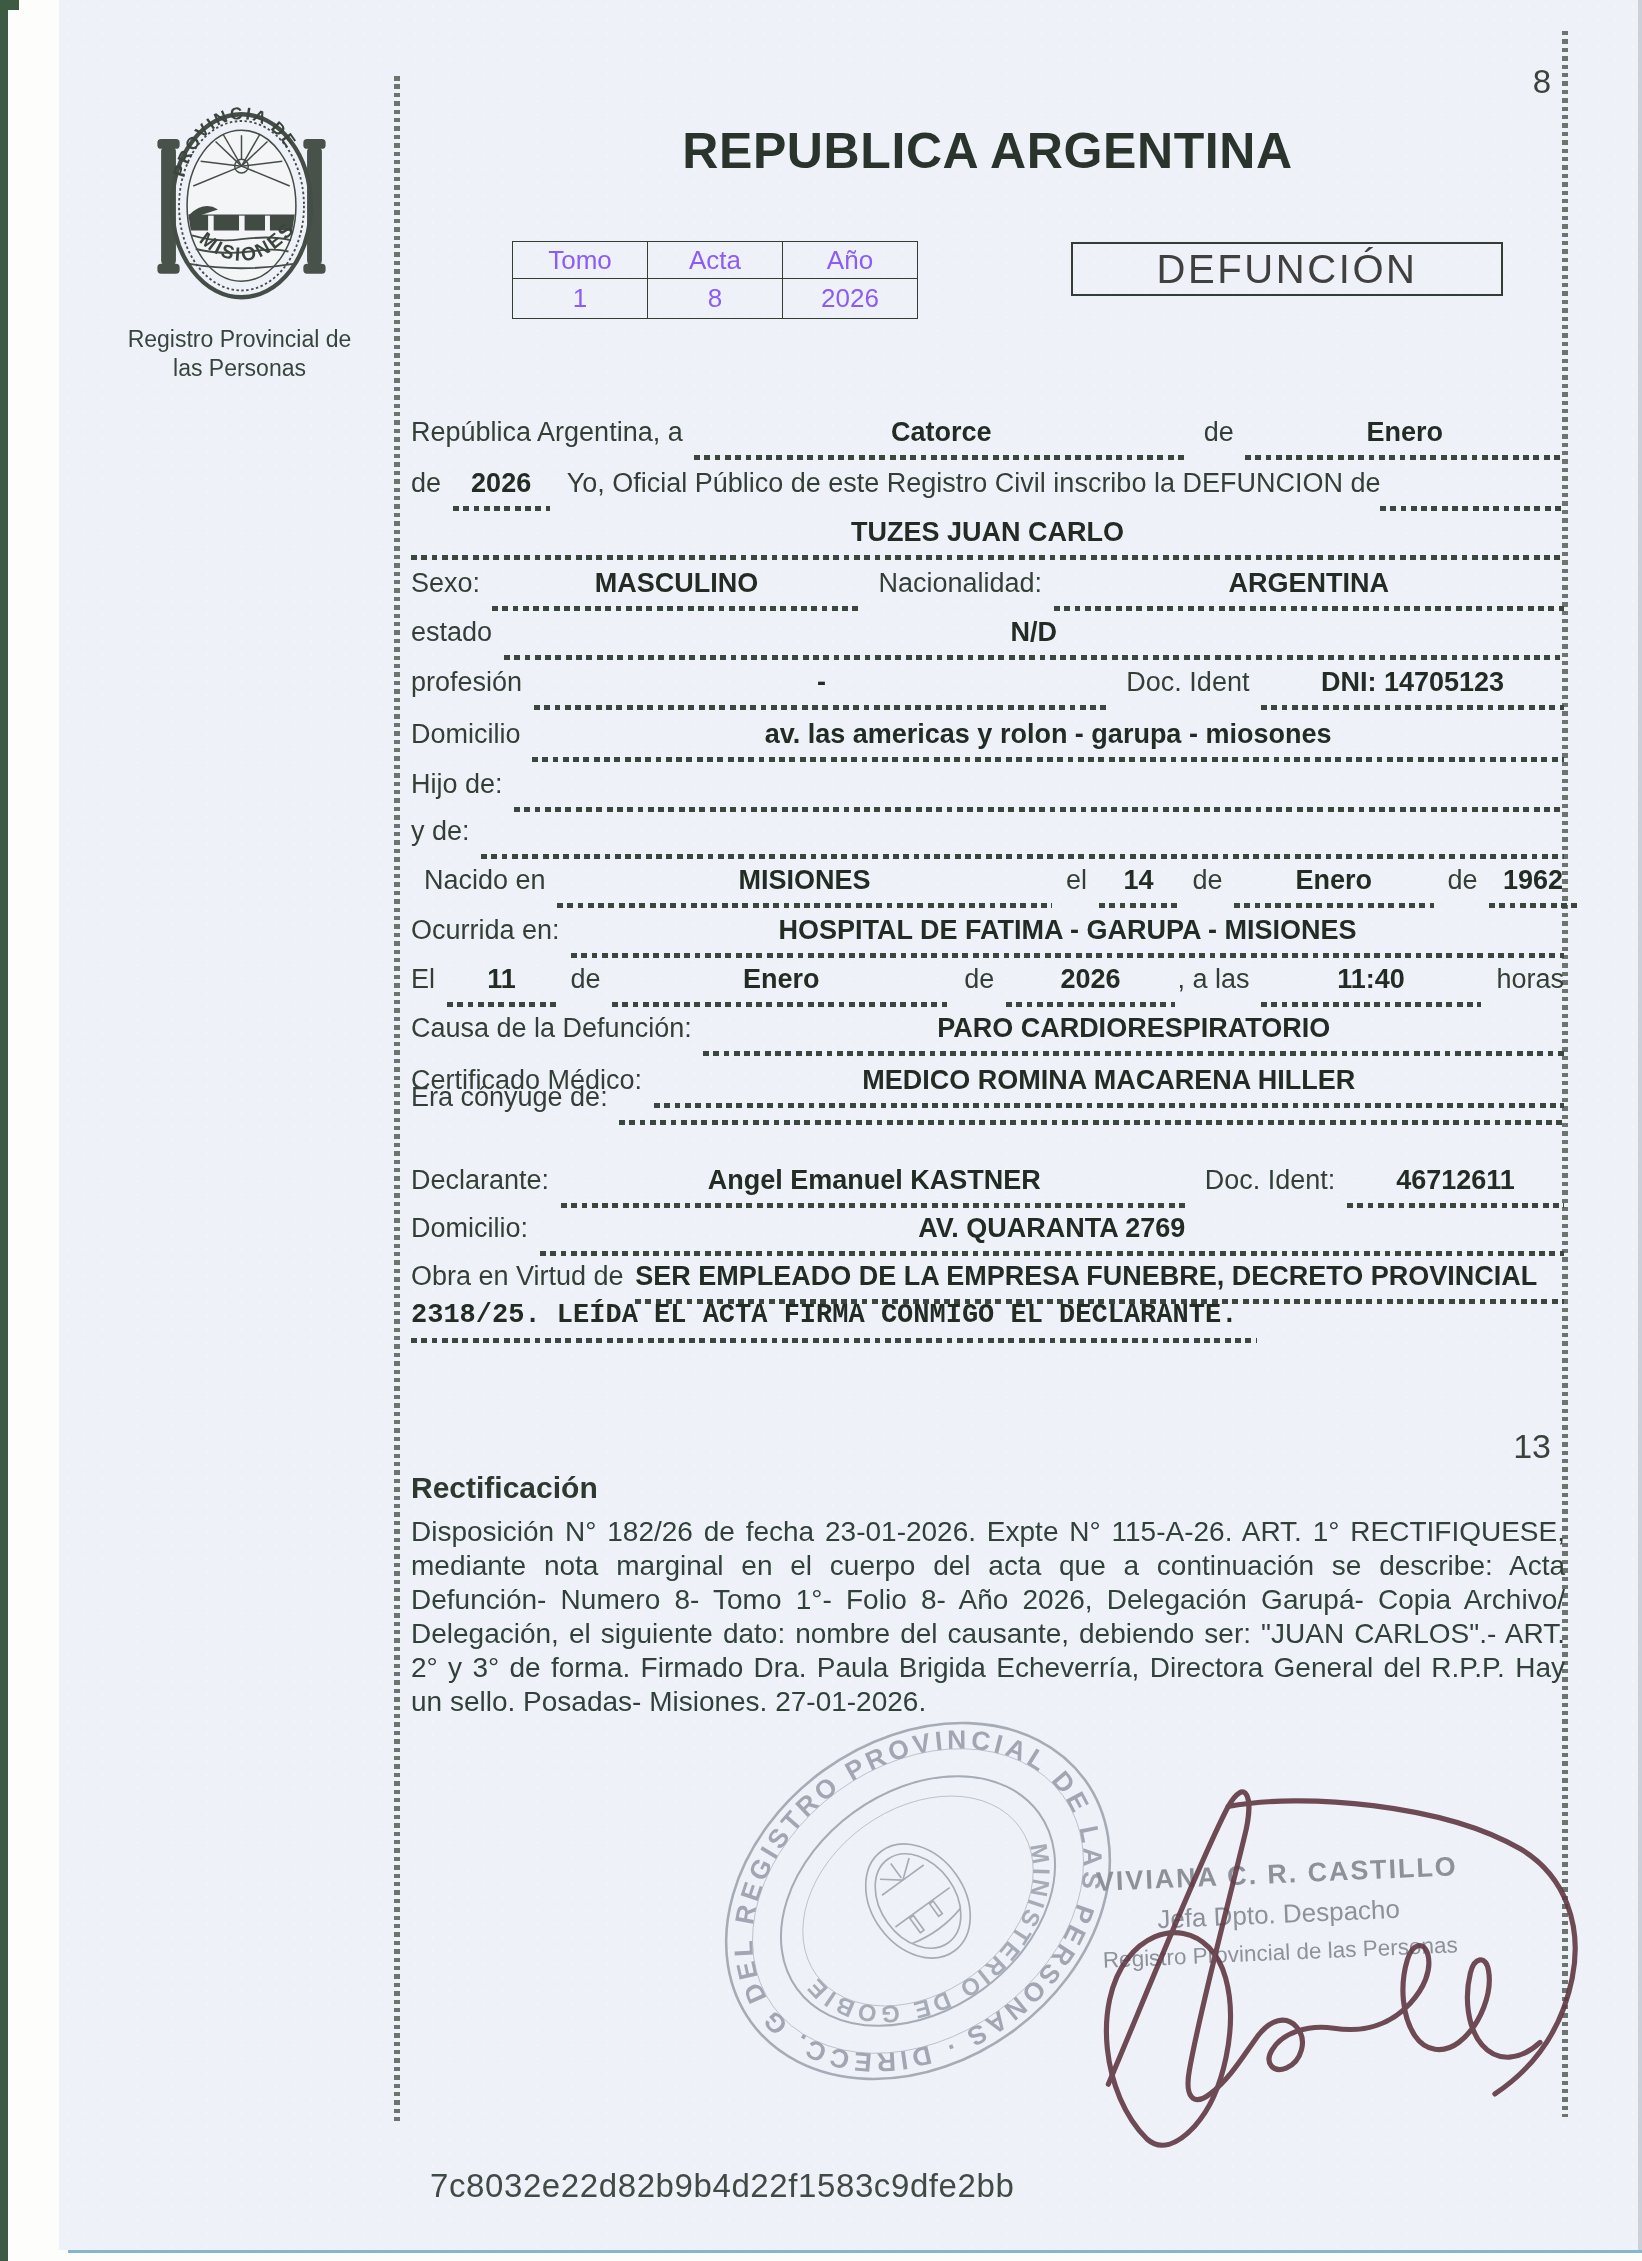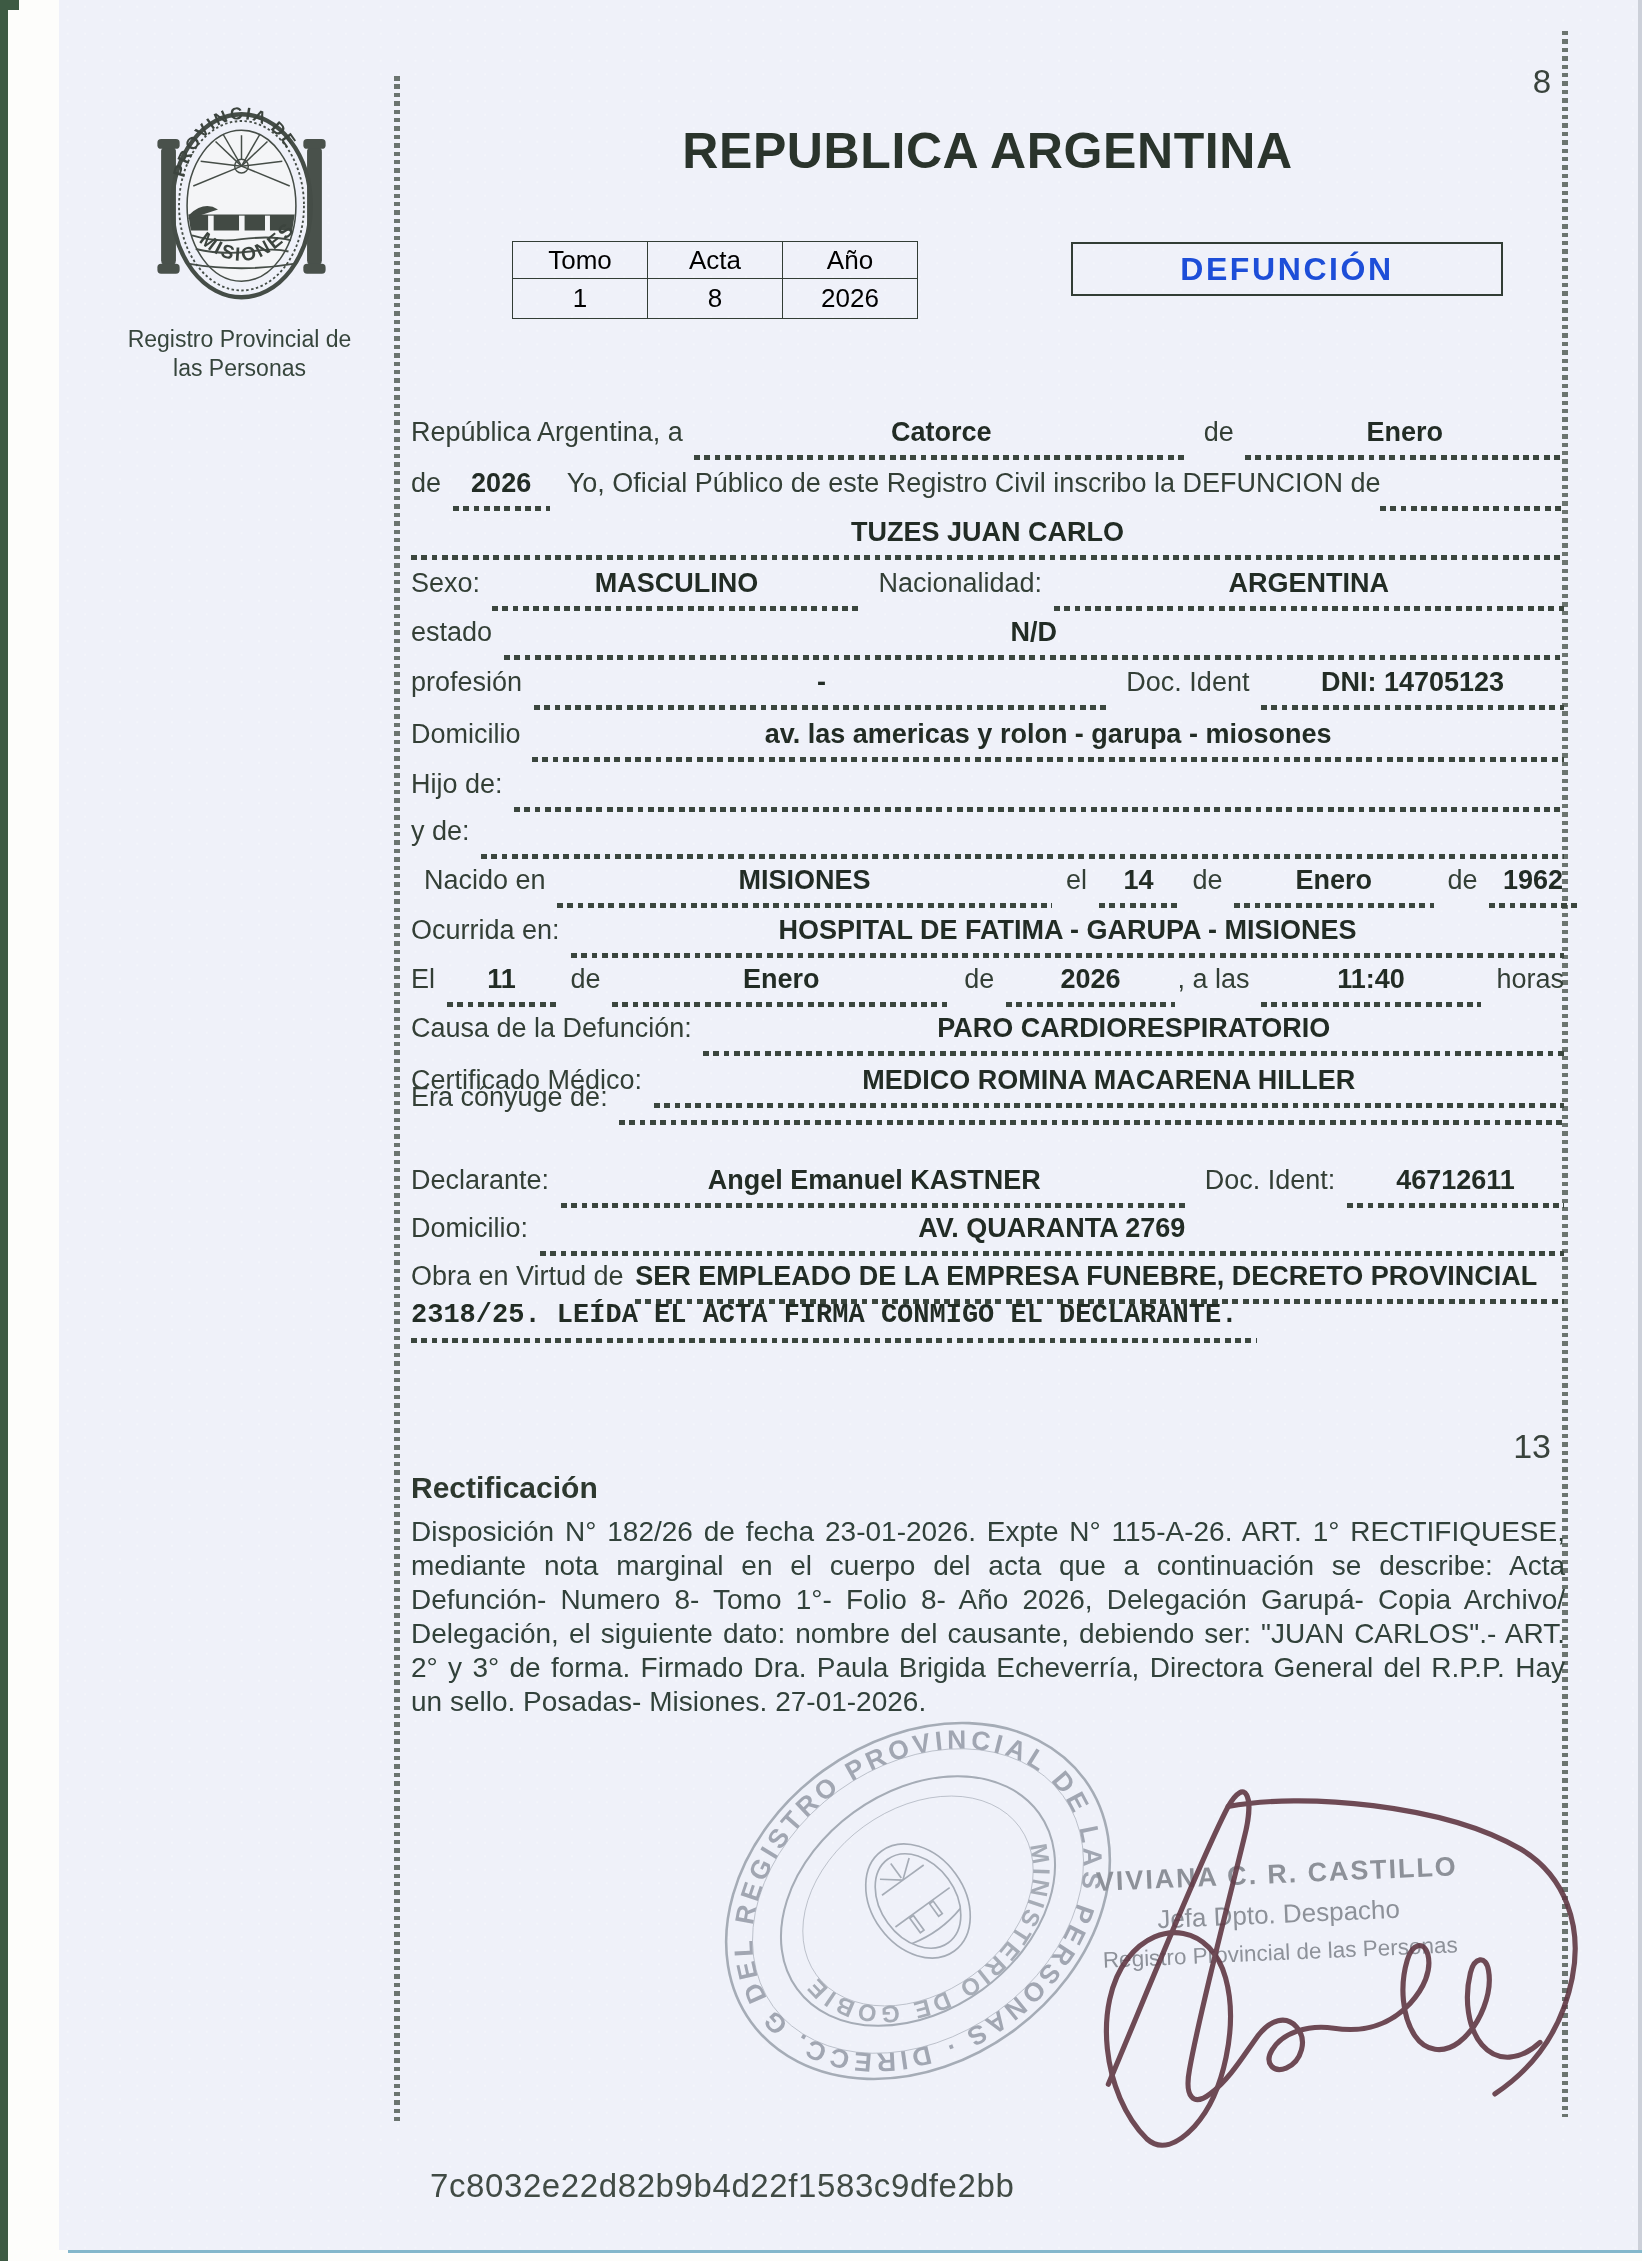--- a/index.html
+++ b/index.html
@@ -24,27 +24,27 @@
            font-size:33px;color:#39433c;}
 
   .title{position:absolute;left:411px;top:122px;width:1153px;text-align:center;
          font-size:50px;font-weight:bold;color:#2a342c;letter-spacing:0.6px;}
 
   .org-label{position:absolute;left:89px;top:325px;width:301px;text-align:center;
              font-size:23px;line-height:29px;color:#36453c;}
 
   table.acta{position:absolute;left:512px;top:241px;border-collapse:collapse;}
   table.acta td{border:1.9px solid #323d35;text-align:center;
-                font-size:26px;color:#000000;padding:0;}
+                font-size:26px;color:#8b5cf6;padding:0;}
   table.acta tr.hdr td{width:134px;height:36px;}
   table.acta tr.val td{height:39px;}
 
   .type-box{position:absolute;left:1071px;top:242px;width:428px;height:50px;
             border:2.6px solid #323d35;display:flex;align-items:center;justify-content:center;
-            font-size:32px;letter-spacing:2.6px;color:#1d4ed8;font-weight:bold;}
+            font-size:40px;letter-spacing:2.6px;color:#404040;}
 
   .row{position:absolute;left:411px;width:1153px;height:43px;display:flex;
        align-items:flex-start;font-size:27px;color:#333f36;white-space:nowrap;}
   .lbl{padding-right:11.6px;flex:none;}
   .txt{flex:none;}
   .fld{flex:1;display:flex;justify-content:center;font-weight:bold;color:#222c25;
        min-width:0;height:100%;
        background:repeating-linear-gradient(to right,#3b463e 0 5.8px,transparent 5.8px 10.3px)
                   left bottom/100% 5.2px no-repeat;}
   .fld.start{justify-content:flex-start;}

